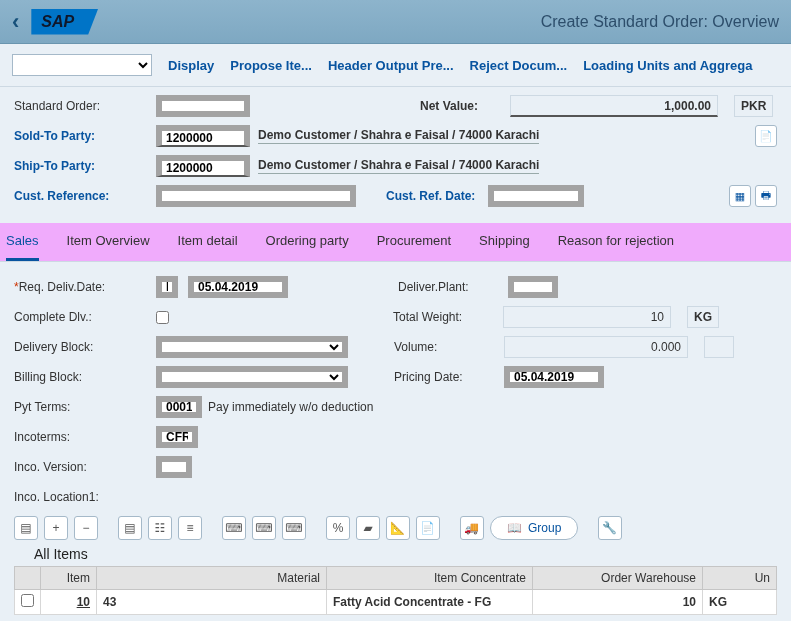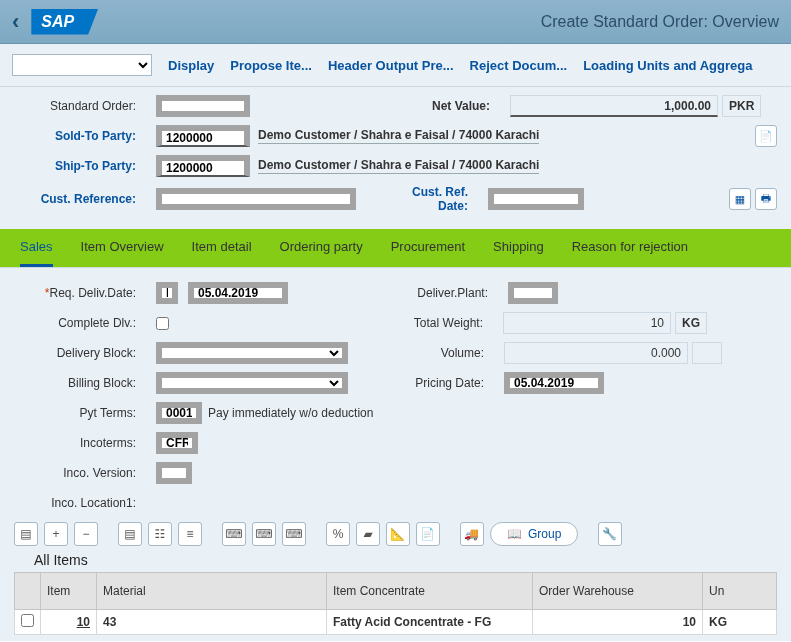--- a/index.html
+++ b/index.html
@@ -1,45 +1,45 @@
 <!DOCTYPE html>
 <html><head>
   <meta charset="utf-8">
   <style>
     *{margin:0;padding:0;box-sizing:border-box}
     body{font-family:Arial,sans-serif;font-size:12px;background:#fff;color:#333;width:791px}
     .titlebar{background:linear-gradient(#8db4cc,#7ea8c2);height:44px;display:flex;align-items:center;padding:0 12px;border-bottom:1px solid #6a95af;justify-content:space-between}
     .titlebar-left{display:flex;align-items:center;gap:12px}
     .back-btn{color:#16507a;font-size:22px;font-weight:bold;cursor:pointer}
-    .sap-logo{background:#0074c7;color:#ffffff;font-weight:bold;font-style:italic;padding:4px 24px 4px 10px;font-size:16px;clip-path:polygon(0 0,100% 0,85% 100%,0 100%)}
+    .sap-logo{background:#0074c7;color:#0f172a;font-weight:bold;font-style:italic;padding:4px 24px 4px 10px;font-size:16px;clip-path:polygon(0 0,100% 0,85% 100%,0 100%)}
     .title-text{color:#2d4e6b;font-size:16px}
     .toolbar{background:#e9f0f6;padding:10px 12px;display:flex;align-items:center;gap:16px;border-bottom:1px solid #cdd9e3}
     .toolbar select{width:140px;height:22px;border:1px solid #a5b9c9;background:#fff;font-size:12px}
     .tb-link{color:#0854a0;font-weight:bold;font-size:13px;cursor:pointer;white-space:nowrap}
     .form-area{background:#e9f0f6;padding:8px 14px}
     .row{display:flex;align-items:center;margin-bottom:8px;min-height:22px}
-    .label{width:142px;text-align:right;padding-right:20px;color:#333}
+    .label{width:142px;padding-right:8px;color:#333}
     .label.link{color:#0854a0;font-weight:bold}
     .input{border:6px solid #a3a3a3;background:#fff;height:22px;padding:0 4px;font-family:inherit;font-size:12px}
     .input.bold{font-weight:bold}
     .disp{border:1px solid #cdd9e3;background:#e9f0f6;height:22px;padding:0 6px;display:inline-flex;align-items:center;justify-content:flex-end}
-    .unit{border:1px solid #cdd9e3;background:#e9f0f6;height:22px;padding:0 6px;display:inline-flex;align-items:center;font-weight:bold;margin-left:4px}
+    .unit{border:1px solid #cdd9e3;background:#e9f0f6;height:22px;padding:0 6px;display:inline-flex;align-items:center;font-weight:bold;margin-left:16px}
     .desc{color:#333;font-weight:bold;border-bottom:1px solid #9aa;margin-left:8px;padding-bottom:1px}
     .spacer{flex:0 0 auto}
     .icon-btn{width:22px;height:22px;border:1px solid #a5b9c9;border-radius:3px;background:#fff;color:#0854a0;cursor:pointer;font-size:11px;display:inline-flex;align-items:center;justify-content:center;margin-left:4px}
-    .tabs{display:flex;gap:28px;padding:10px 20px 0;border-bottom:1px solid #cdd9e3;background:#84cc16}
+    .tabs{display:flex;gap:28px;padding:10px 6px 0;border-bottom:1px solid #cdd9e3;background:#f0abfc}
     .tab{color:#333;font-size:13px;padding-bottom:10px;cursor:pointer}
     .tab.active{color:#0854a0;font-weight:normal;border-bottom:3px solid #0854a0}
     .content{background:#e9f0f6;padding:14px 14px 6px}
     .tb2{display:flex;align-items:center;gap:6px;margin:4px 0 6px}
     .small-btn{width:24px;height:24px;border:1px solid #a5b9c9;border-radius:3px;background:#fff;color:#555;cursor:pointer;font-size:12px;display:inline-flex;align-items:center;justify-content:center}
     .group-btn{height:24px;border:1px solid #a5b9c9;border-radius:12px;background:#fff;color:#0854a0;padding:0 16px;cursor:pointer;font-size:12px;display:inline-flex;align-items:center;gap:6px}
     .section-title{font-size:14px;color:#222;margin:4px 0 4px 20px}
     table.grid{width:100%;border-collapse:collapse;font-size:12px}
-    table.grid th{background:#e3e3e3;border:1px solid #c5c5c5;text-align:left;padding:11px 6px;font-weight:normal;color:#333}
+    table.grid th{background:#e3e3e3;border:1px solid #c5c5c5;text-align:right;padding:4px 6px;font-weight:normal;color:#333}
     table.grid td{background:#fff;border:1px solid #d7d7d7;padding:4px 6px}
     .chk{width:18px;text-align:center}
     .req{color:#c30}
   </style>
 </head>
 <body>
 
 <div class="titlebar">
   <div class="titlebar-left">
     <span class="back-btn">‹</span>

